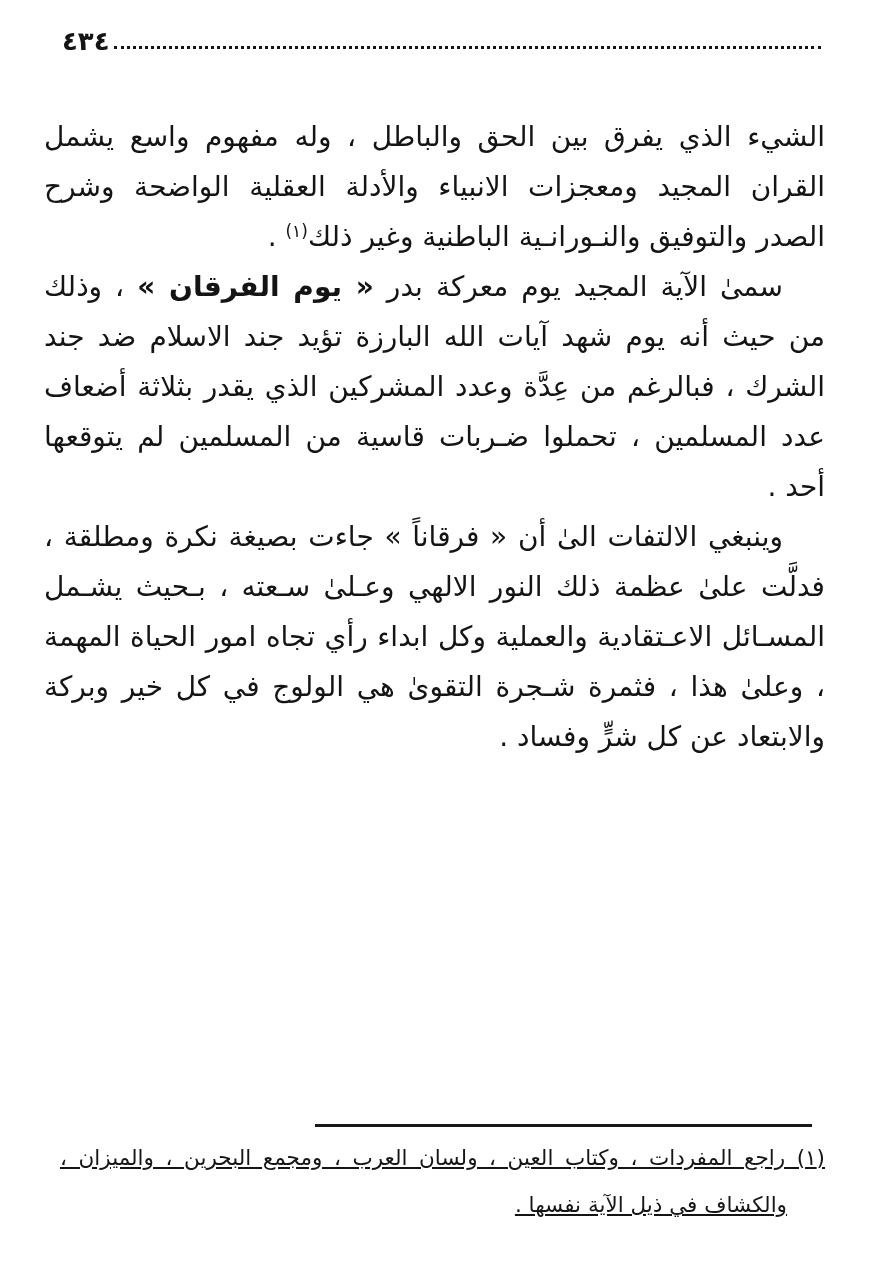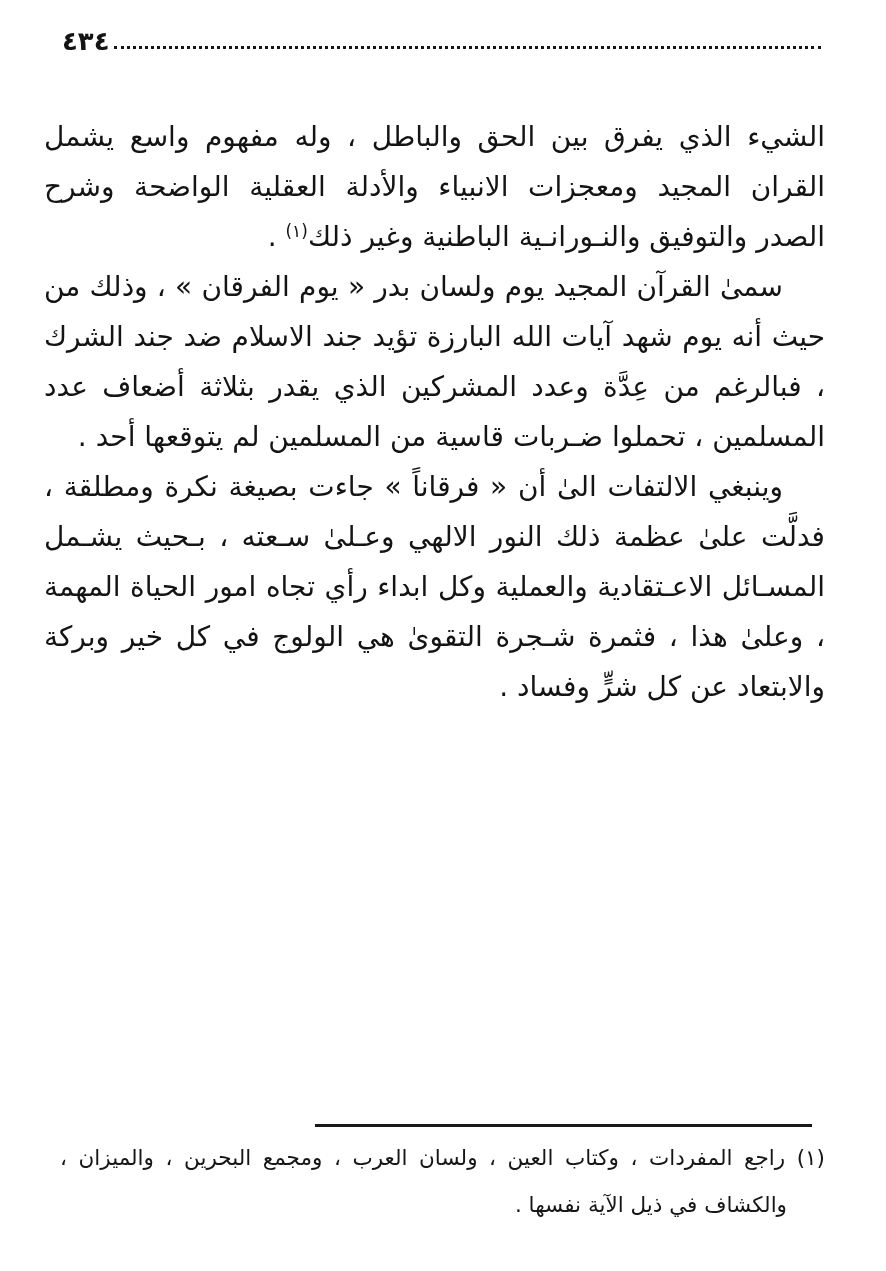--- a/index.html
+++ b/index.html
@@ -34,27 +34,27 @@
   }
   
   .body-text{
     position:absolute;top:112px;right:61px;left:44px;
     font-size:28px;line-height:50px;
     text-align:justify;
     text-justify:inter-word;
   }
   .body-text p{margin:0;padding:0;}
   .body-text p.indent{text-indent:42px;}
-  .bold{font-weight:400;}
+  .bold{font-weight:700;}
   sup.fn-ref{
     font-size:17px;line-height:0;vertical-align:9px;
   }
   
   .footnote-sec{
-    position:absolute;top:1124px;right:61px;left:60px;
+    position:absolute;top:1124px;right:61px;left:60px;text-decoration:underline;
   }
   .fn-rule{
     height:3px;background:#181818;
     width:497px;margin-right:13px;margin-bottom:7px;
   }
   .fn-text{
     font-size:21.5px;line-height:47px;
     text-align:justify;
     padding-right:38px;text-indent:-38px;
     color:#161616;
@@ -66,21 +66,21 @@
 <div class="page">
 
   <div class="hdr">
     <span class="leader"></span>
     <span class="page-number">٤٣٤</span>
   </div>
 
   <div class="body-text">
 
   <p class=""><span>الشيء الذي يفرق بين الحق والباطل ، وله مفهوم واسع يشمل القران المجيد ومعجزات الانبياء والأدلة العقلية الواضحة وشرح الصدر والتوفيق والنـورانـية الباطنية وغير ذلك</span><sup class="fn-ref">(١)</sup><span> .</span></p>
-      <p class="indent"><span>سمىٰ القرآن المجيد يوم ولسان بدر </span><span class="bold">« يوم الفرقان »</span><span> ، وذلك من حيث أنه يوم شهد آيات الله البارزة تؤيد جند الاسلام ضد جند الشرك ، فبالرغم من عِدَّة وعدد المشركين الذي يقدر بثلاثة أضعاف عدد المسلمين ، تحملوا ضـربات قاسية من المسلمين لم يتوقعها أحد .</span></p>
+      <p class="indent"><span>سمىٰ الآية المجيد يوم معركة بدر </span><span class="bold">« يوم الفرقان »</span><span> ، وذلك من حيث أنه يوم شهد آيات الله البارزة تؤيد جند الاسلام ضد جند الشرك ، فبالرغم من عِدَّة وعدد المشركين الذي يقدر بثلاثة أضعاف عدد المسلمين ، تحملوا ضـربات قاسية من المسلمين لم يتوقعها أحد .</span></p>
       <p class="indent"><span>وينبغي الالتفات الىٰ أن « فرقاناً » جاءت بصيغة نكرة ومطلقة ، فدلَّت علىٰ عظمة ذلك النور الالهي وعـلىٰ سـعته ، بـحيث يشـمل المسـائل الاعـتقادية والعملية وكل ابداء رأي تجاه امور الحياة المهمة ، وعلىٰ هذا ، فثمرة شـجرة التقوىٰ هي الولوج في كل خير وبركة والابتعاد عن كل شرٍّ وفساد .</span></p>
     </div>
 
   <div class="footnote-sec">
     <div class="fn-rule"></div>
     <div class="fn-text">(١) راجع المفردات ، وكتاب العين ، ولسان العرب ، ومجمع البحرين ، والميزان ، والكشاف في ذيل الآية نفسها .</div>
   </div>
 
 </div>
 

